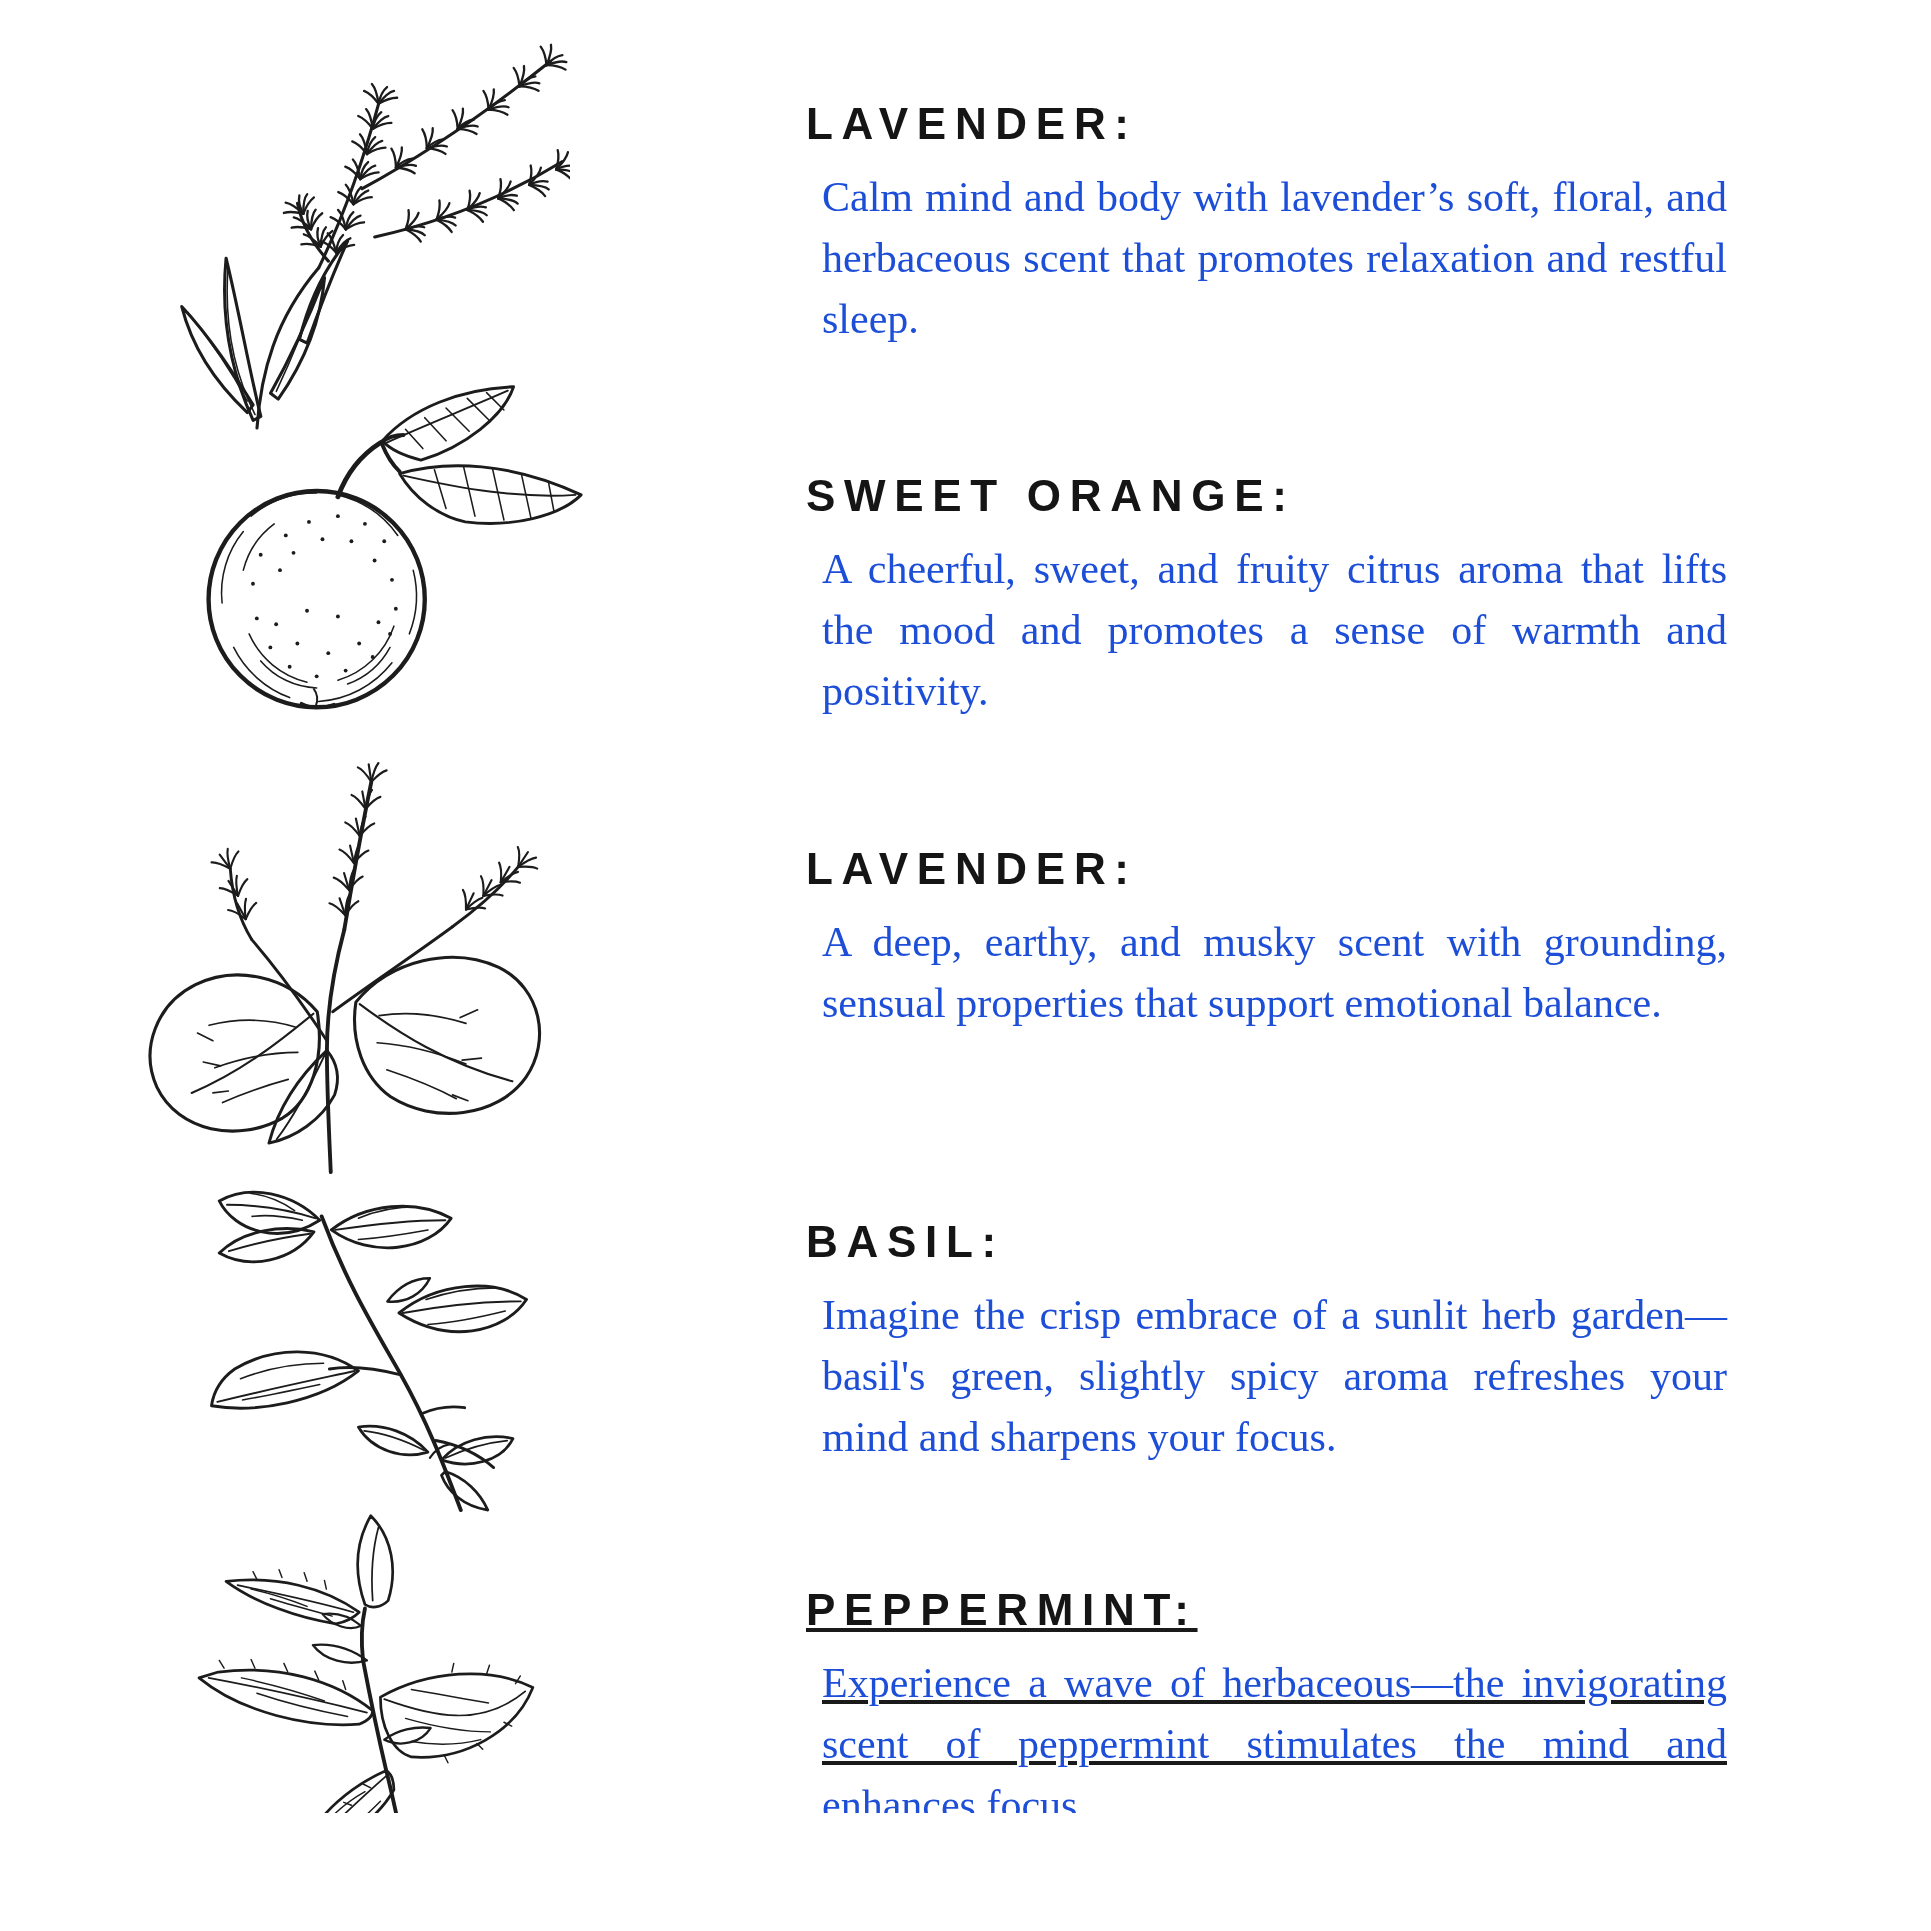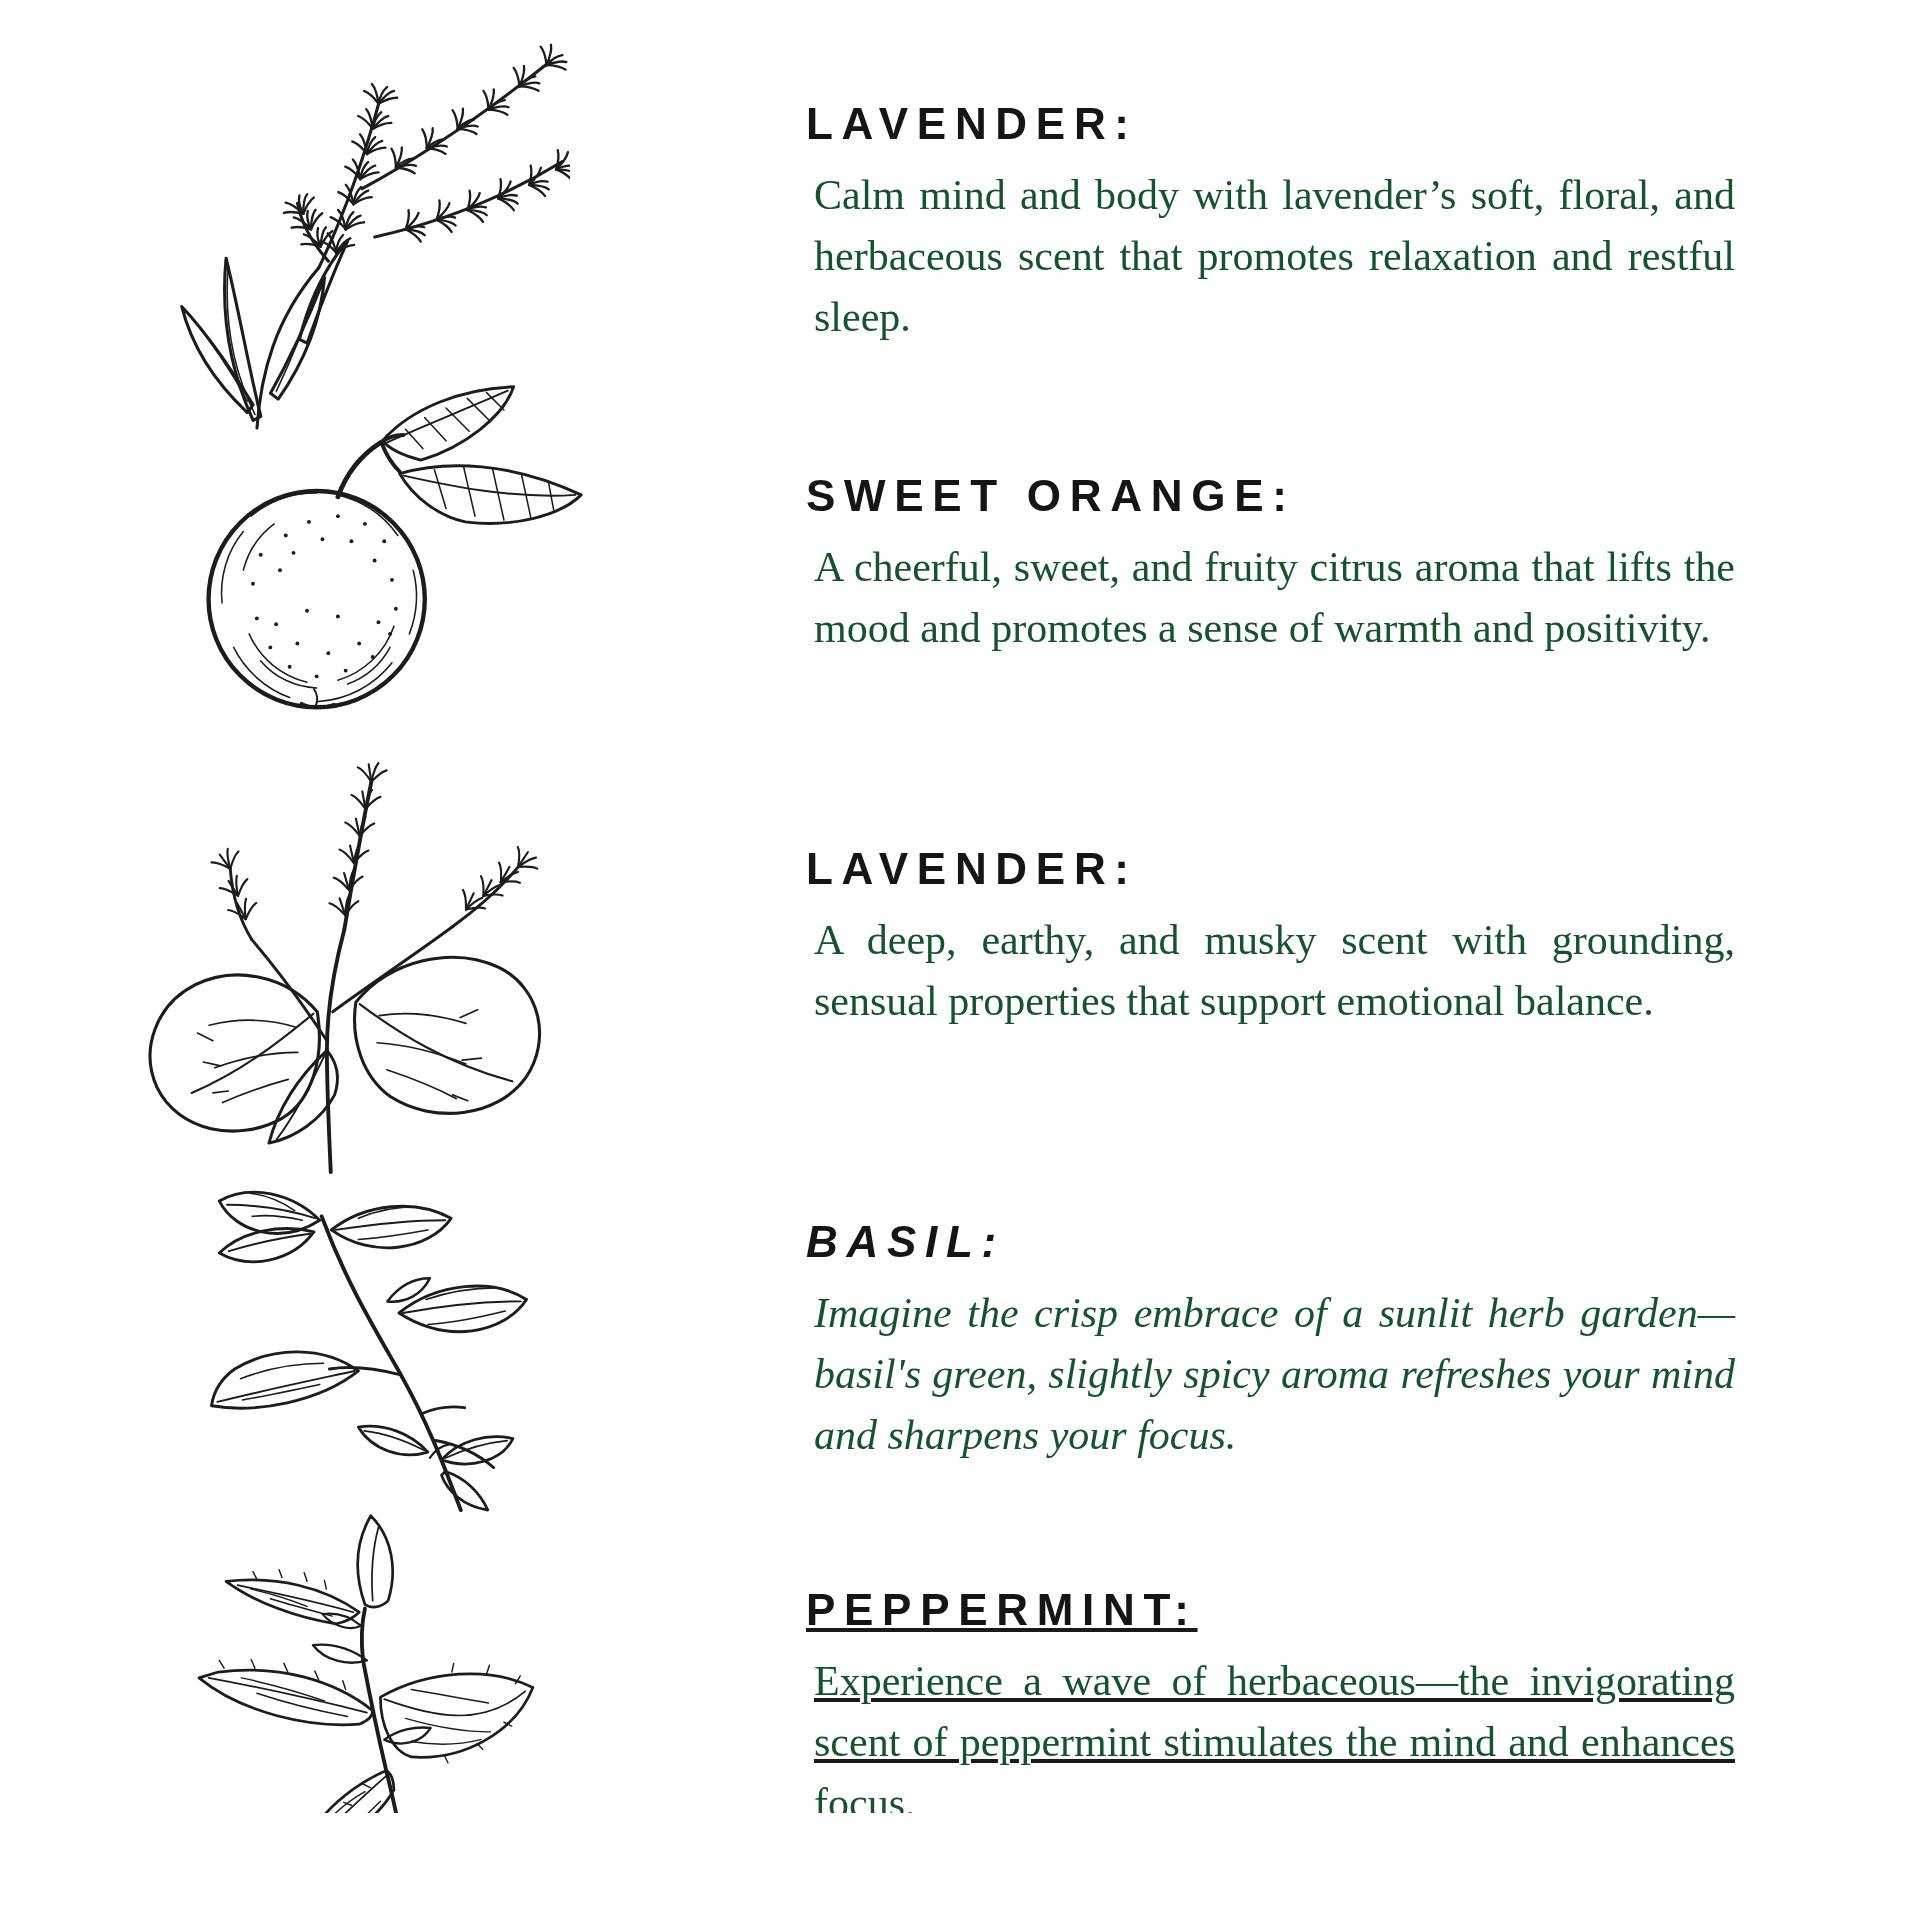--- a/index.html
+++ b/index.html
@@ -24,27 +24,27 @@
     font-size:44px;
     letter-spacing:8.7px;
     line-height:54px;
     color:#151515;
     margin:0 0 13.5px 0;
   }
   .scent-desc{
     font-size:42px;
     line-height:61px;
     text-align:justify;
-    color:#14532d;
-    margin:8px;
+    color:#1d4ed8;
+    margin:16px;
   }
   .t-lavender{top:97px;}
   .t-orange{top:469px;}
   .t-patchouli{top:842px;}
-  .t-basil{top:1215px;font-style:italic;}
+  .t-basil{top:1215px;}
   .t-peppermint{top:1583px;text-decoration:underline;}
   .i-lavender{left:164px;top:14.5px;width:406px;height:415px;}
   .i-orange{left:193px;top:381px;width:396px;height:333px;}
   .i-patchouli{left:97px;top:722px;width:454px;height:454px;}
   .i-basil{left:169px;top:1170px;width:372px;height:343px;}
   .i-peppermint{left:162px;top:1508px;width:377px;height:386px;}
   .ink{stroke:#1c1c1c;fill:none;stroke-linecap:round;stroke-linejoin:round;}
 </style>
 </head>
 <body>

